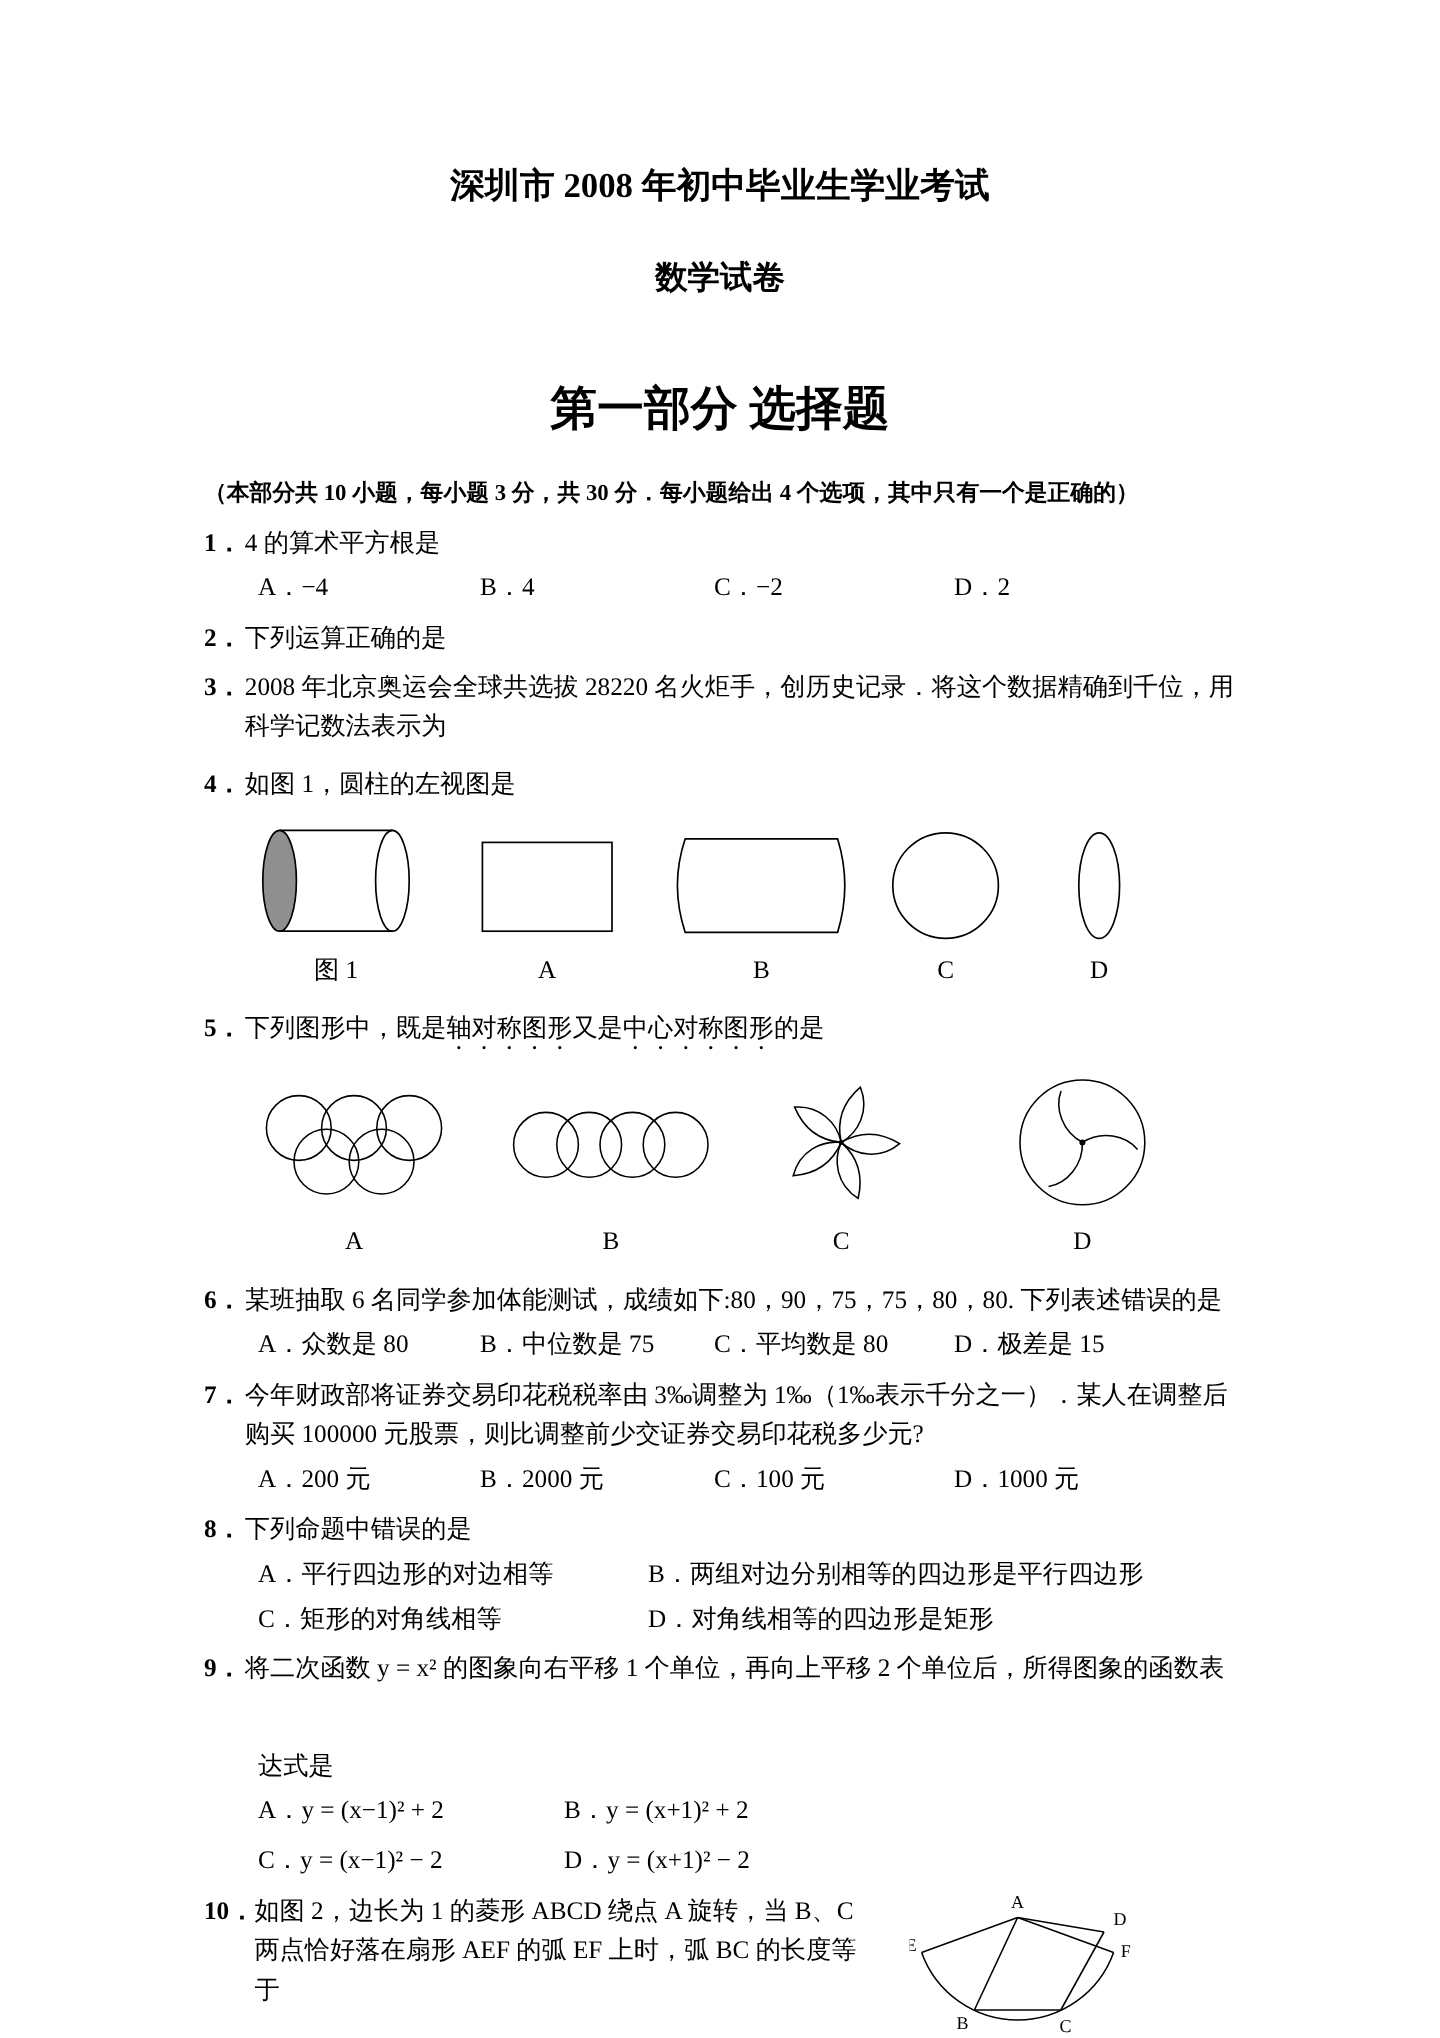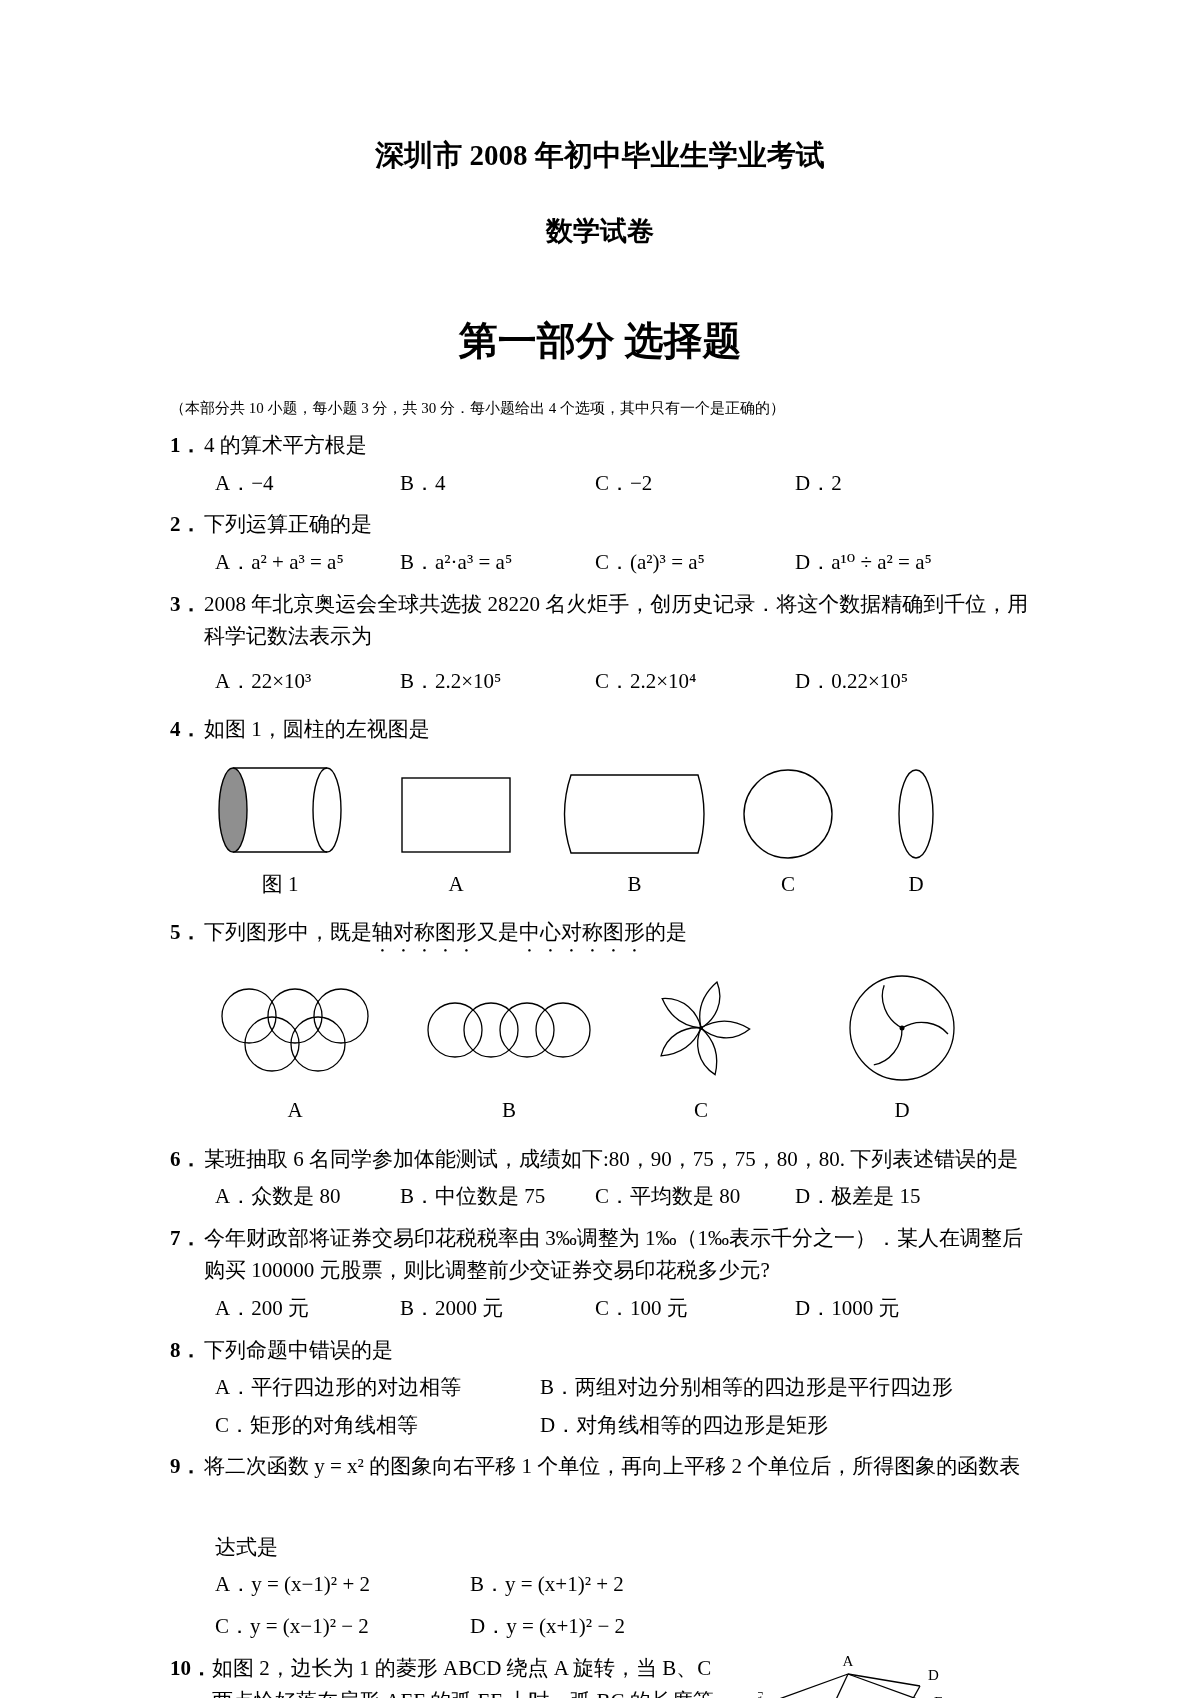--- a/index.html
+++ b/index.html
@@ -11,21 +11,21 @@
     margin: 0 auto;
     background: #ffffff; color: #000000;
     font-family: "Liberation Serif", "DejaVu Serif", serif;
     font-size: 21px; line-height: 1.55;
     padding: 138px 170px 48px 170px;
     overflow: hidden;
   }
   .title    { text-align: center; font-weight: 700; font-size: 29px; line-height: 1.2; }
   .subtitle { text-align: center; font-weight: 700; font-size: 27px; margin-top: 38px; }
   .section  { text-align: center; font-weight: 700; font-size: 39px; margin-top: 58px; }
-  .intro    { font-weight: 400; font-size: 15px; margin-top: 26px; }
+  .intro    { font-weight: 700; font-size: 19px; margin-top: 26px; }
   .q { margin-top: 9px; }
   .qhead { display: flex; align-items: flex-start; }
   .qnum  { flex: none; min-width: 34px; font-weight: 700; }
   .qtext { flex: 1; }
   .opts { display: grid; padding-left: 45px; margin-top: 5px; }
   .opts.four       { grid-template-columns: 185px 195px 200px 1fr; }
   .opts.two-wide   { grid-template-columns: 325px 1fr; row-gap: 5px; }
   .opts.two-narrow { grid-template-columns: 255px 1fr; row-gap: 5px; }
   .figrow  { display: flex; align-items: flex-end; padding-left: 45px; margin-top: 14px; }
   .figitem { display: flex; flex-direction: column; align-items: center; }
@@ -65,38 +65,26 @@
       <span>C．−2</span>
       <span>D．2</span>
     </div>
   </div>
 
   <div class="q">
     <div class="qhead">
       <span class="qnum">2．</span>
       <span class="qtext">下列运算正确的是</span>
     </div>
-    <div class="opts four">
-      <span>A．a² + a³ = a⁵</span>
-      <span>B．a²·a³ = a⁵</span>
-      <span>C．(a²)³ = a⁵</span>
-      <span>D．a¹⁰ ÷ a² = a⁵</span>
-    </div>
   </div>
 
   <div class="q">
     <div class="qhead">
       <span class="qnum">3．</span>
       <span class="qtext">2008 年北京奥运会全球共选拔 28220 名火炬手，创历史记录．将这个数据精确到千位，用科学记数法表示为</span>
-    </div>
-    <div class="opts four" style="margin-top:12px;">
-      <span>A．22×10³</span>
-      <span>B．2.2×10⁵</span>
-      <span>C．2.2×10⁴</span>
-      <span>D．0.22×10⁵</span>
     </div>
   </div>
 
   <div class="q" style="margin-top:16px;">
     <div class="qhead">
       <span class="qnum">4．</span>
       <span class="qtext">如图 1，圆柱的左视图是</span>
     </div>
     <div class="figrow">
       <div class="figitem mr55">

